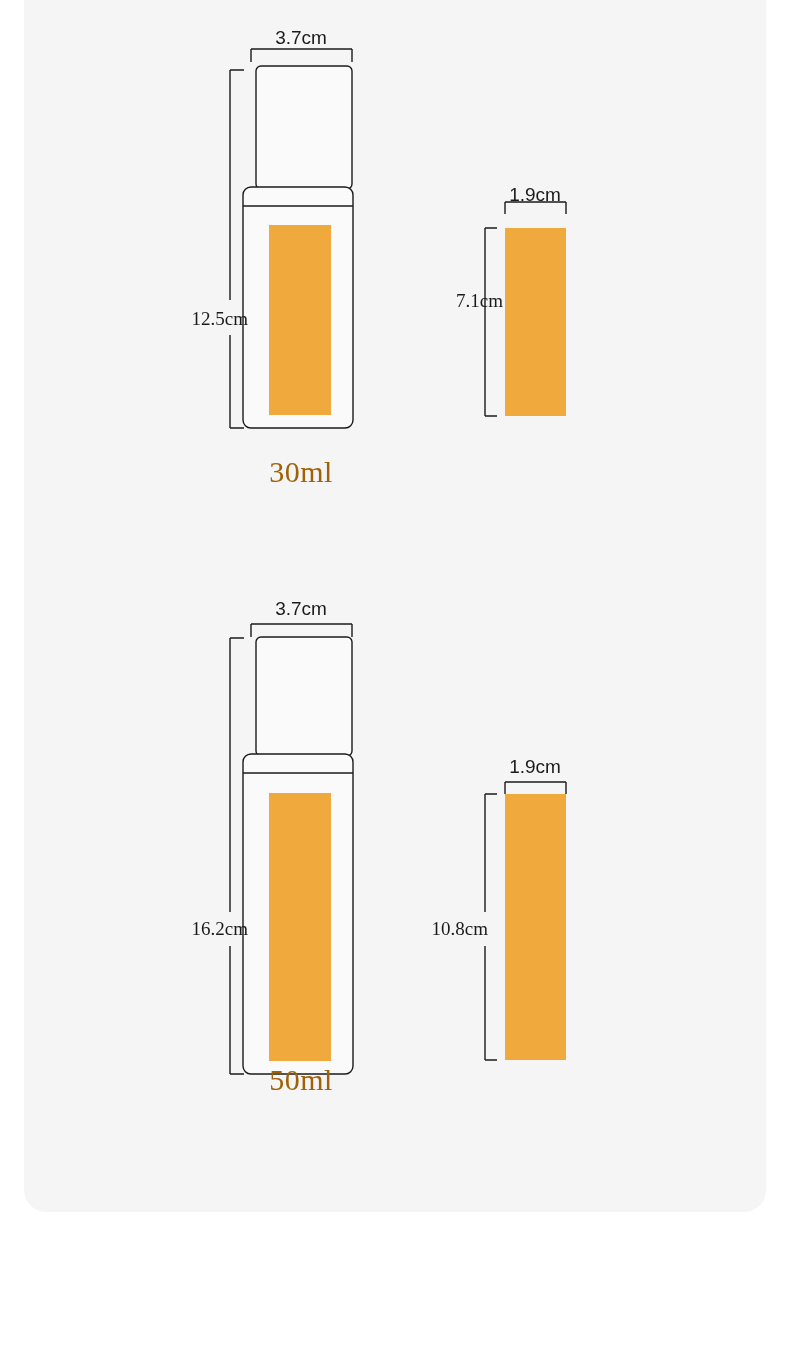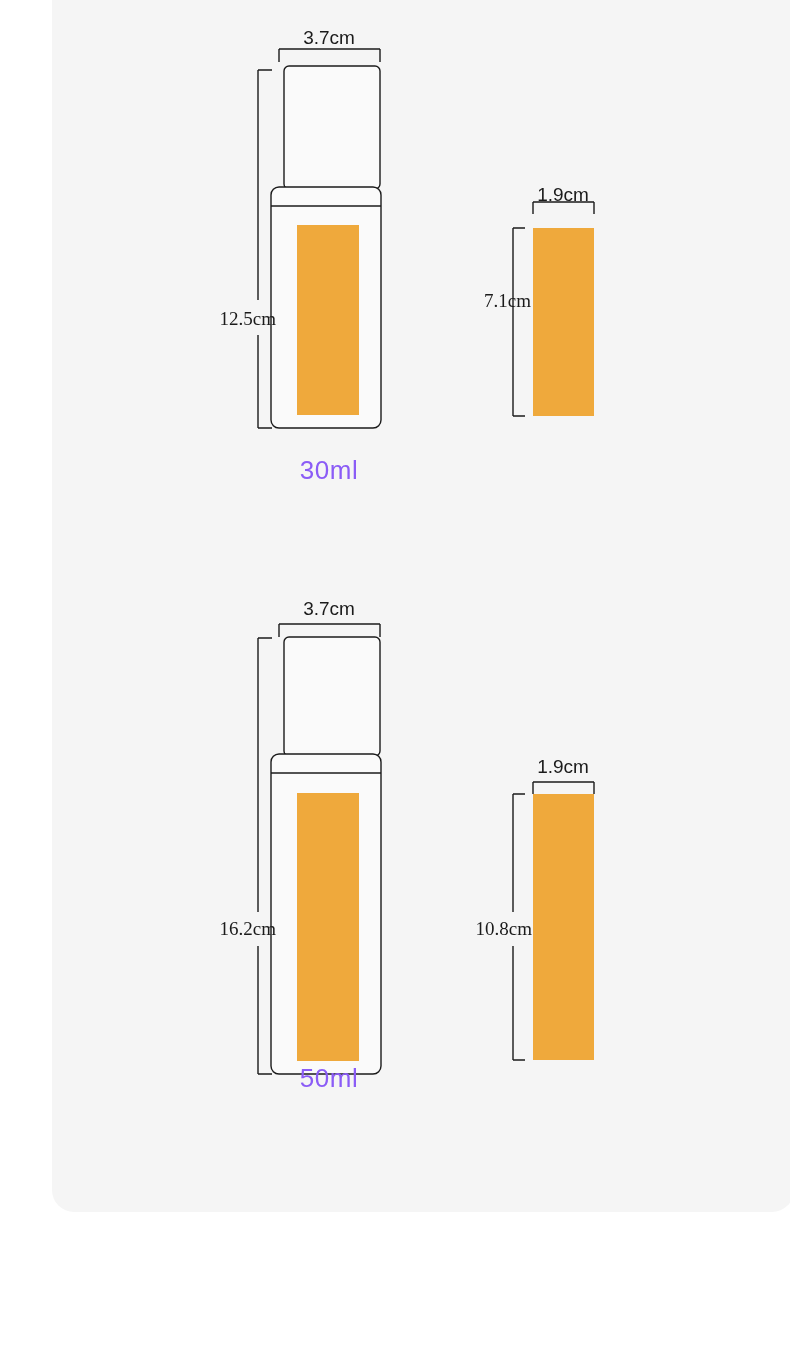--- a/index.html
+++ b/index.html
@@ -2,21 +2,21 @@
 <html><head>
 <meta charset="utf-8">
 <style>
   * { margin:0; padding:0; box-sizing:border-box; }
   html, body {
     width:790px; height:1362px;
     background:#ffffff;
     font-family:"Liberation Sans", sans-serif;
     overflow:hidden;
   }
-  #root { position:relative; width:746px; height:1362px;margin-left:28px; }
+  #root { position:relative; width:746px; height:1362px; }
 
   .card {
     position:absolute;
     left:24px; top:0px;
     width:742px; height:1212px;
     background:#f5f5f5;
     border-bottom-left-radius:22px;
     border-bottom-right-radius:22px;
   }
 
@@ -25,26 +25,26 @@
   .dim-label {
     position:absolute;
     color:#1b1b1b;
     font-size:19px;
     line-height:1;
     white-space:nowrap;
     font-family:"Liberation Sans", sans-serif;
   }
   .vol-label {
     position:absolute;
-    color:#8b5cf6;
-    font-size:26px;
+    color:#a16207;
+    font-size:30px;
     line-height:1;
     white-space:nowrap;
     letter-spacing:0.5px;
-    font-family:Liberation Sans, sans-serif;
+    font-family:Liberation Serif, serif;
   }
   .center-x { transform:translateX(-50%); }
   .right-al { transform:translate(-100%,-50%);font-family:Liberation Serif, serif; }
 </style>
 </head>
 <body>
 
 <div id="root">
 
   <div class="card"></div>
@@ -114,17 +114,17 @@
   <div class="dim-label right-al" style="left:503px; top:300px;">7.1cm</div>
 
   <div class="vol-label center-x" style="left:301px; top:457px;">30ml</div>
 
   <div class="dim-label center-x" style="left:301px; top:599px;">3.7cm</div>
 
   <div class="dim-label right-al" style="left:248px; top:928px;text-align:center;">16.2cm</div>
 
   <div class="dim-label center-x" style="left:535px; top:757px;">1.9cm</div>
 
-  <div class="dim-label right-al" style="left:504px; top:928px;">10.8cm</div>
+  <div class="dim-label right-al" style="left:488px; top:928px;">10.8cm</div>
 
   <div class="vol-label center-x" style="left:301px; top:1065px;">50ml</div>
 
 </div>
 
 </body></html>

